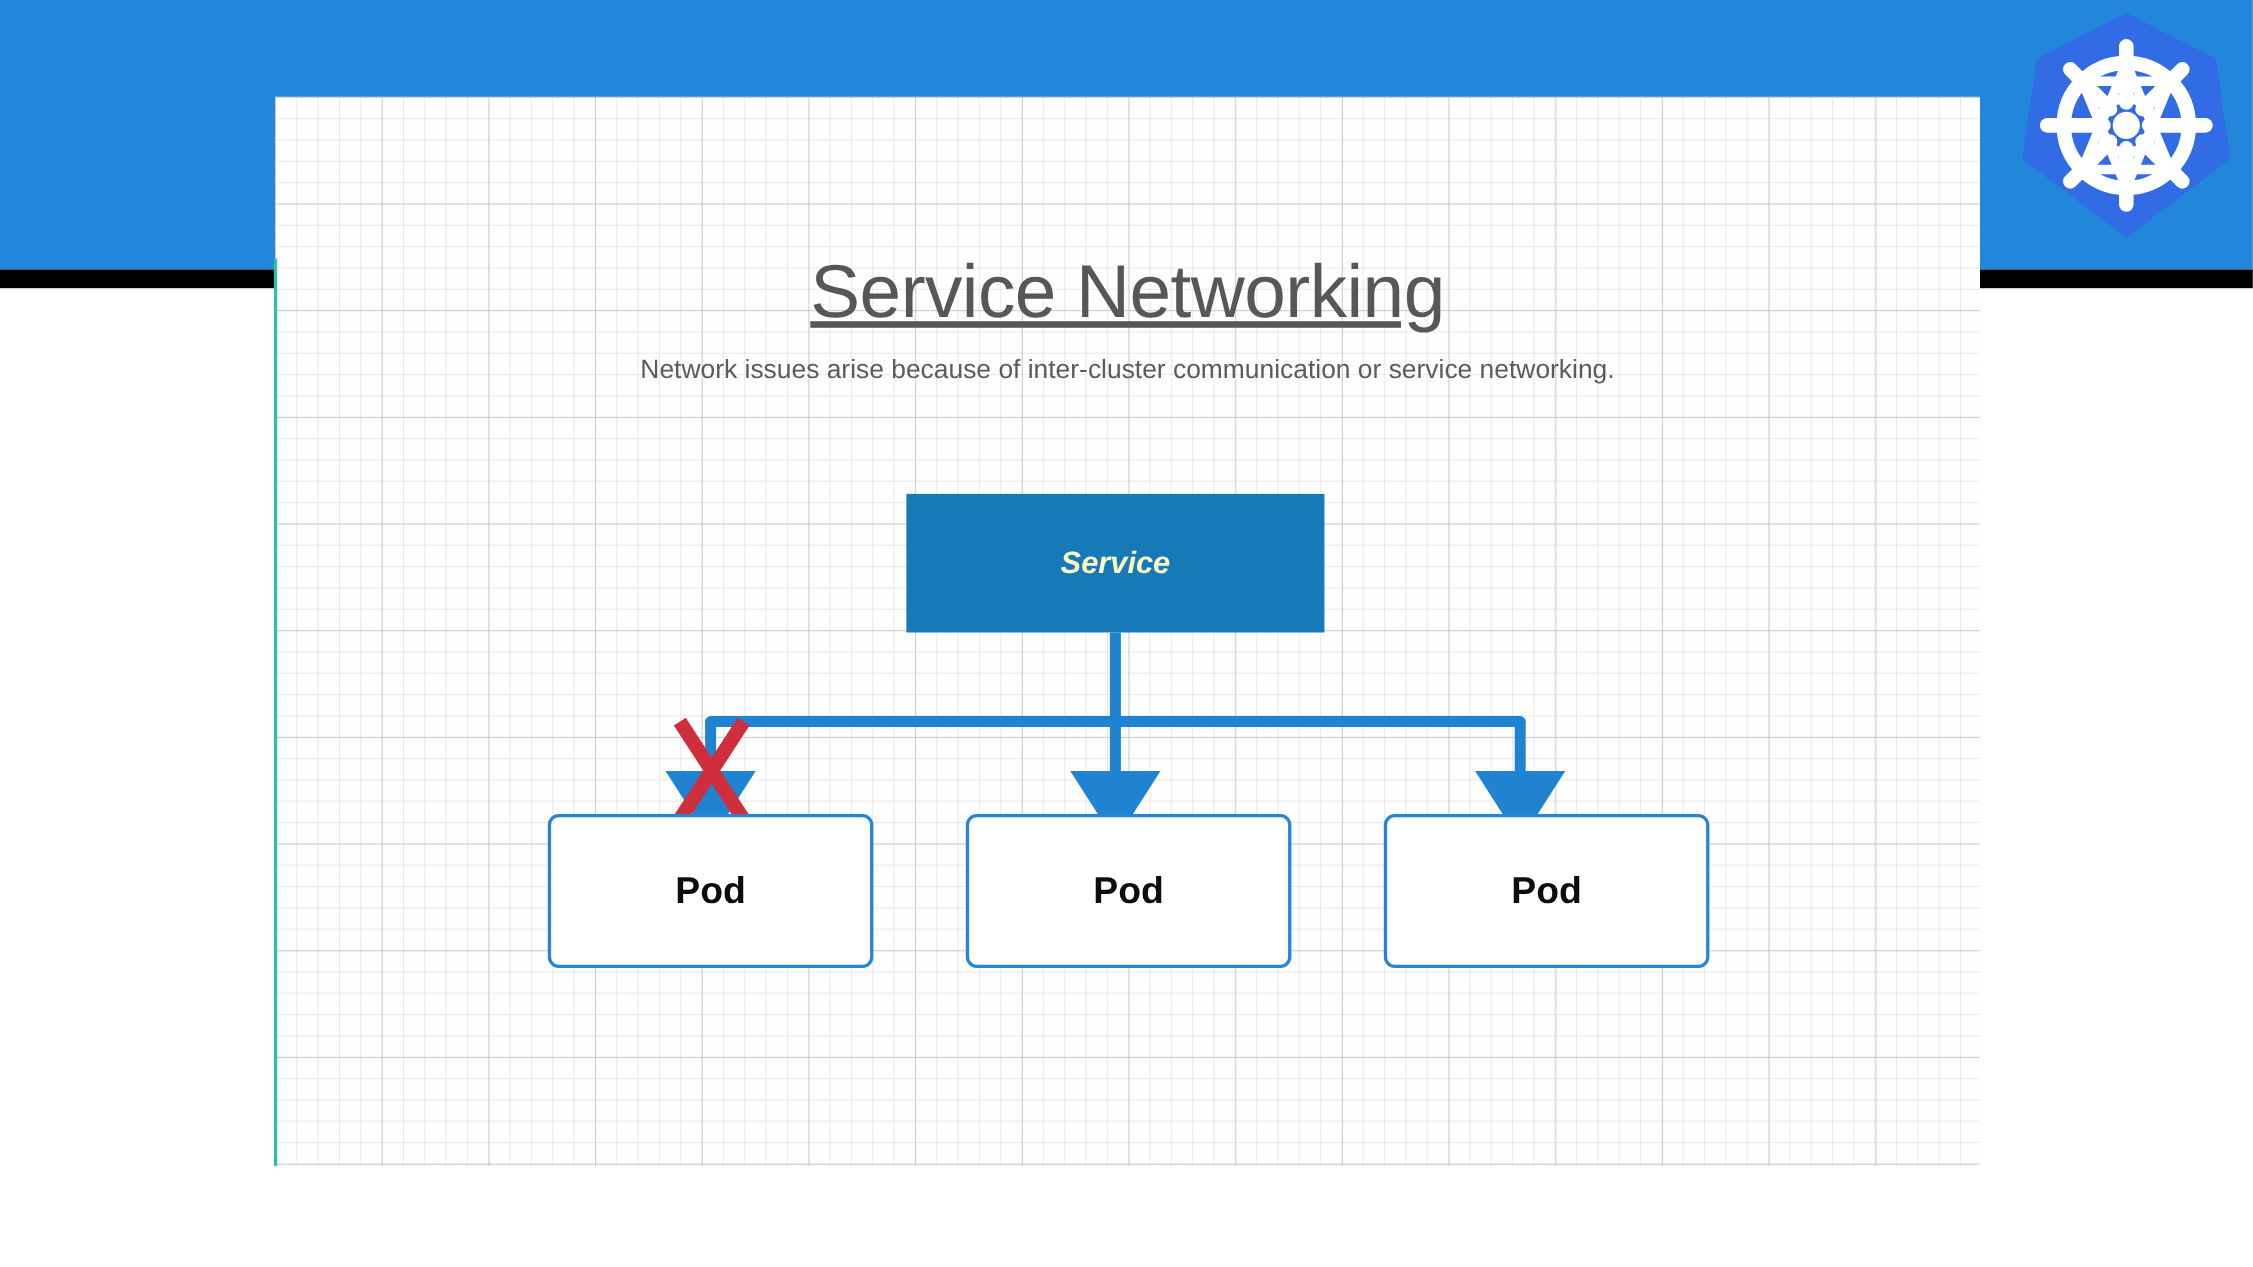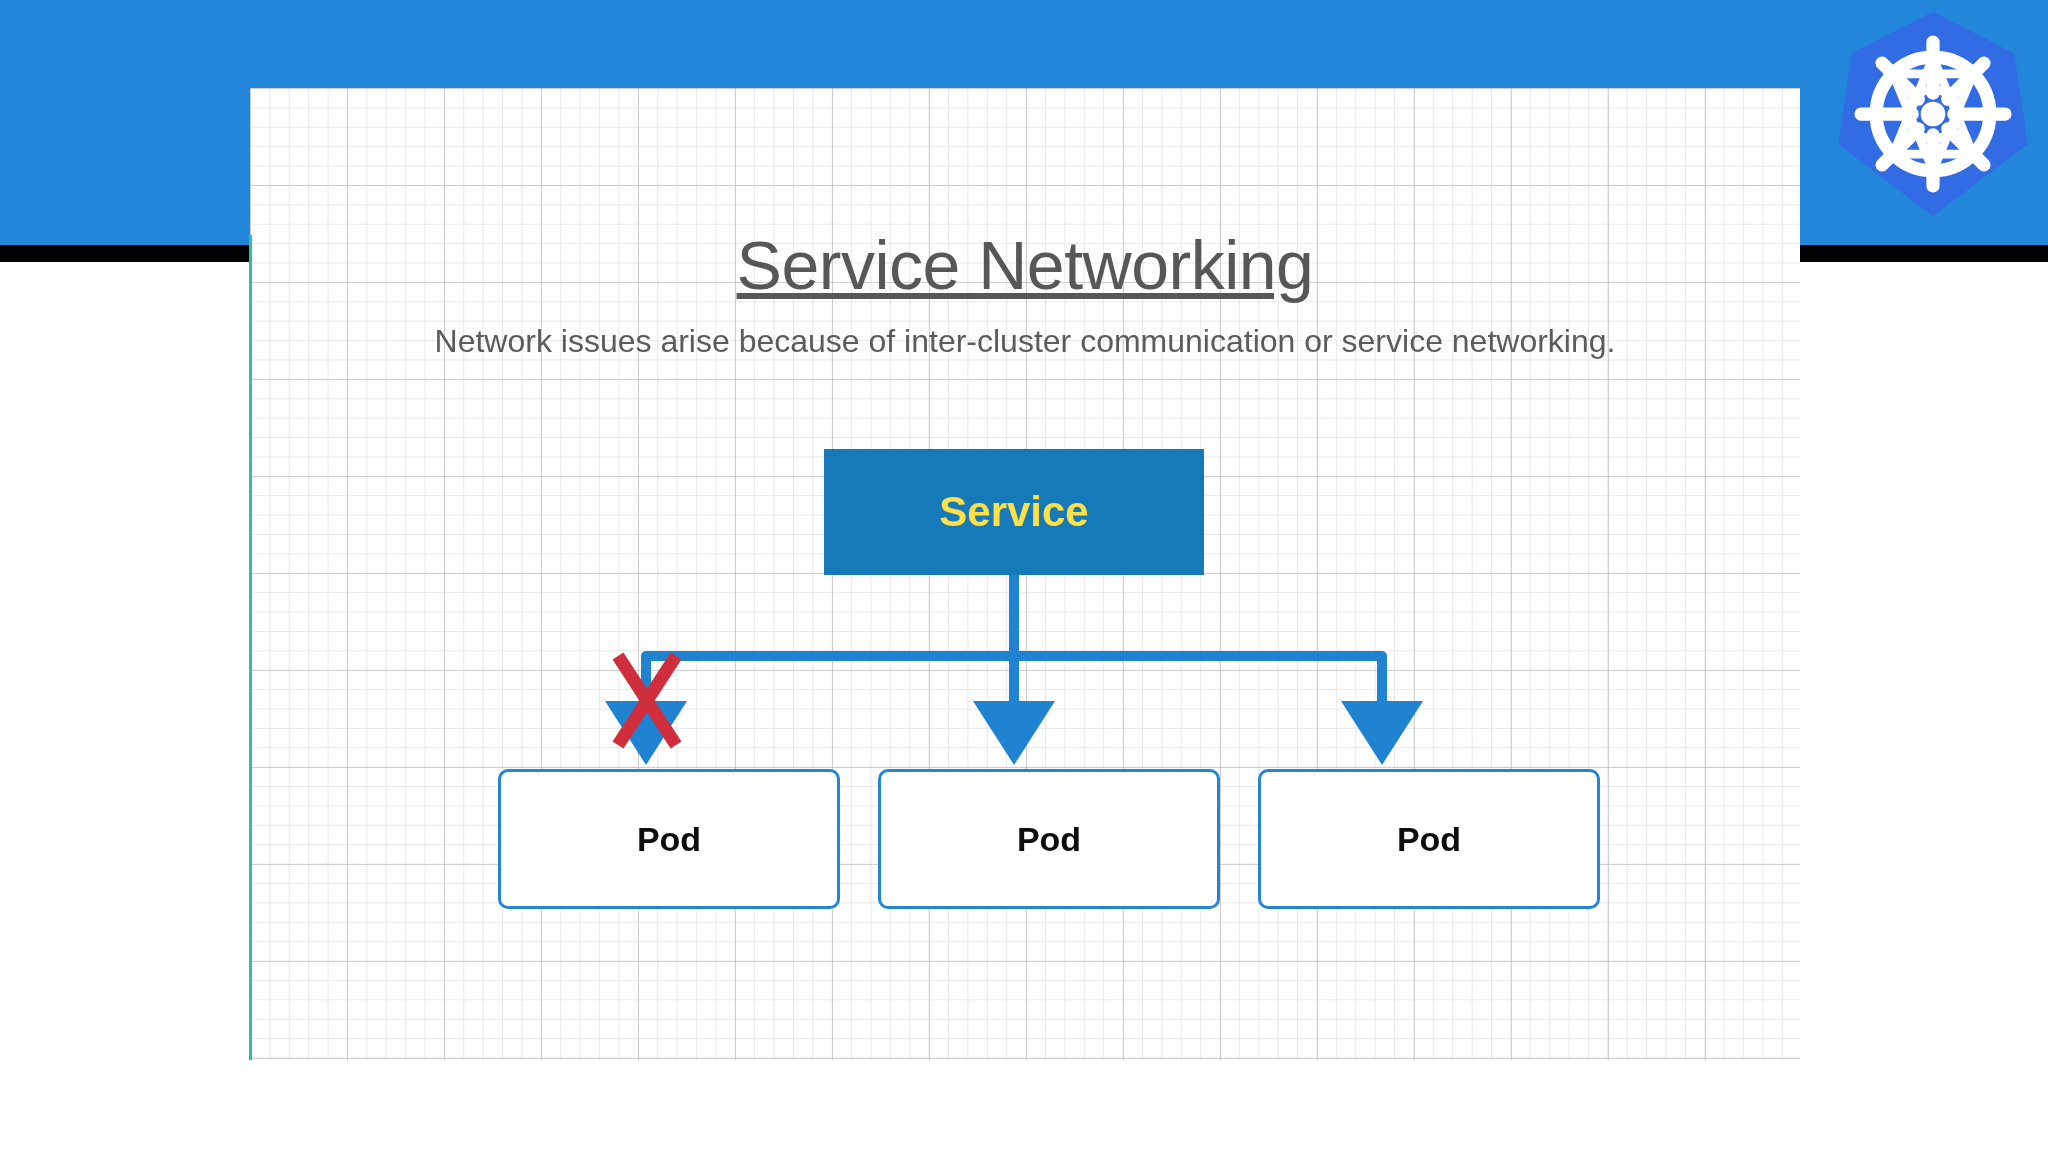--- a/index.html
+++ b/index.html
@@ -95,21 +95,21 @@
     z-index: 20;
     white-space: nowrap;
     text-decoration: underline;
   }
   .subtitle {
     position: absolute;
     left: 250px;
     top: 323px;
     width: 1550px;
     text-align: center;
-    font-size: 32px;
+    font-size: 24px;
     font-weight: 400;
     color: #5b5b5b;
     z-index: 20;
     white-space: nowrap;
   }
 
   
   .diagram {
     position: absolute;
     left: 0;
@@ -128,30 +128,31 @@
     top: 449px;
     width: 380px;
     height: 126px;
     background: #1679b8;
     display: flex;
     align-items: center;
     justify-content: center;
     z-index: 23;
   }
   .service-label {
-    color: #fde047;
-    font-size: 42px;
+    color: #fef9c3;
+    font-size: 28px;
     font-weight: bold;
+    font-style: italic;
   }
 
   
   .pod-box {
     position: absolute;
-    top: 769px;
-    width: 342px;
+    top: 740px;
+    width: 296px;
     height: 140px;
     background: #ffffff;
     border: 3px solid #2684d4;
     border-radius: 10px;
     display: flex;
     align-items: center;
     justify-content: center;
     box-sizing: border-box;
     z-index: 23;
   }

